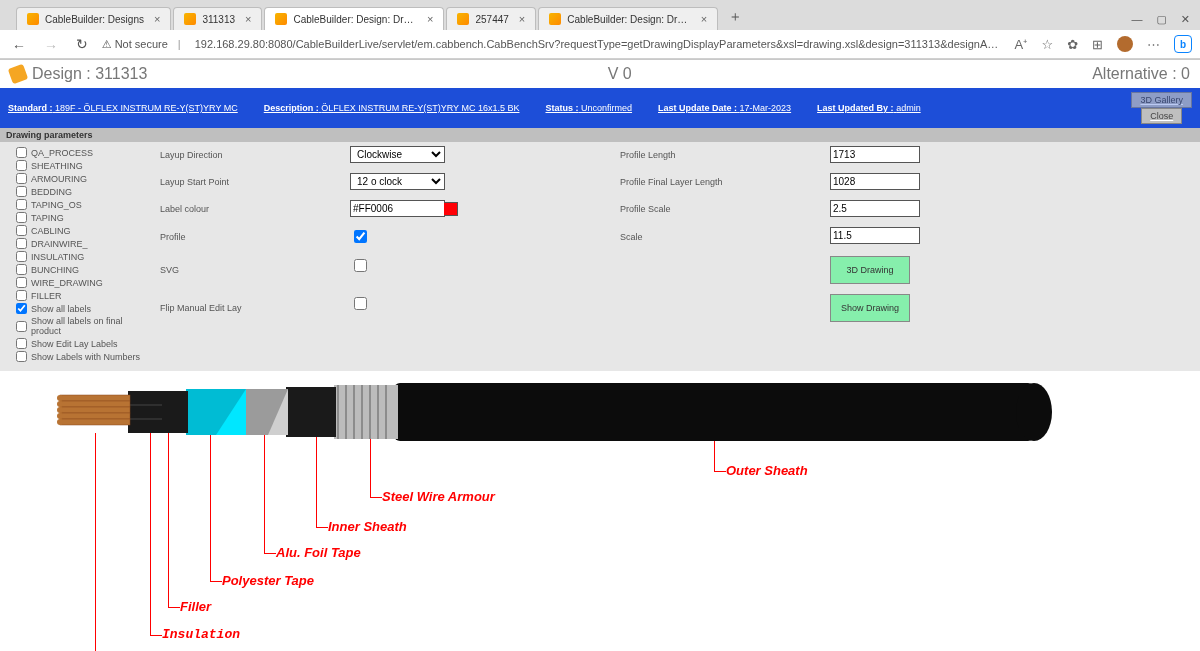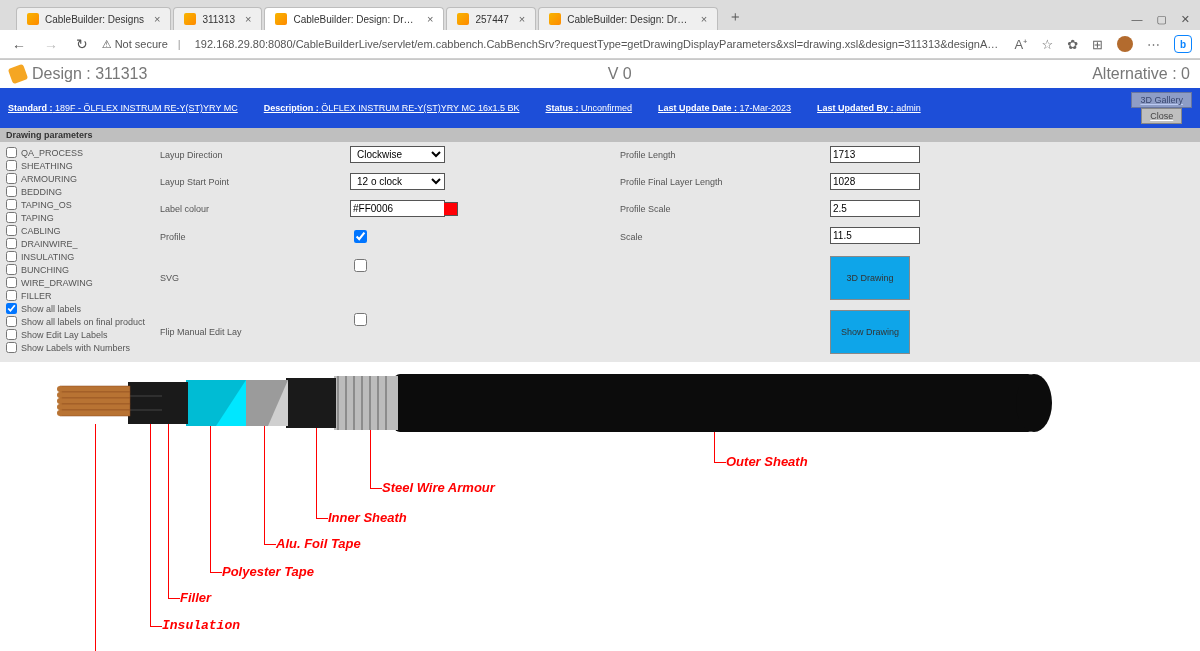--- a/index.html
+++ b/index.html
@@ -36,30 +36,30 @@
   .info-strip { display:flex; align-items:center; background:#1d4ed8; color:#fff; font-size:9px; padding:4px 8px;text-decoration:underline;}
   .info-strip .field { margin-right:26px; white-space:nowrap;}
   .info-strip .lbl { font-weight:bold; }
   .info-strip .btn { padding:2px 8px; background:#bfbfbf; color:#444; border:1px solid #888; margin-left:6px; font-size:9px;}
   .info-strip .btn.disabled { opacity:.7;}
   .info-strip .rhs { margin-left:auto; display:flex; align-items:center;flex-direction:column;}
 
   
   .param-hdr { background:#bfbfbf; color:#333; font-size:9px; font-weight:bold; padding:2px 6px;}
   .param-body { display:flex; background:#e7e7e7; padding:4px 0 8px 0;}
-  .chk-col { width:160px; padding:0 6px;}
+  .chk-col { width:160px; padding:0 16px;}
   .chk-item { display:flex; align-items:center; gap:4px; font-size:9px; color:#555; padding:1px 0;}
   .chk-item input { width:11px; height:11px; margin:0;}
   .form-cols { flex:1; display:grid; grid-template-columns: 180px 260px 200px 220px; column-gap:10px; row-gap:10px; align-content:start; padding-right:10px;}
   .form-lbl { font-size:9px; color:#555; align-self:center;}
   .form-val select, .form-val input[type=text] { width:95px; font-size:10px; height:17px; border:1px solid #555; background:#fff; padding:0 2px;}
   .form-val .wide { width:95px;}
   .form-val.right input[type=text] { width:90px;}
   .color-swatch { display:inline-block; width:14px; height:14px; background:#ff0006; vertical-align:middle; margin-left:-1px; border:1px solid #555; border-left:none;}
-  .panel-btn { display:inline-block; min-width:80px; text-align:center; padding:16px 10px; font-size:9px; background:#0ea5e9; border:1px solid #888; color:#333;}
+  .panel-btn { display:inline-block; min-width:80px; text-align:center; padding:8px 10px; font-size:9px; background:#86efac; border:1px solid #888; color:#333;}
 
   
   .canvas { position:relative; width:1200px; height:370px; background:#fff;}
   .label-txt { position:absolute; color:#ff0000; font-weight:bold; font-size:13px; font-style:italic;}
   .leader { position:absolute; background:#ff0000;}
 </style>
 </head>
 <body>
 
 <div class="chrome">

